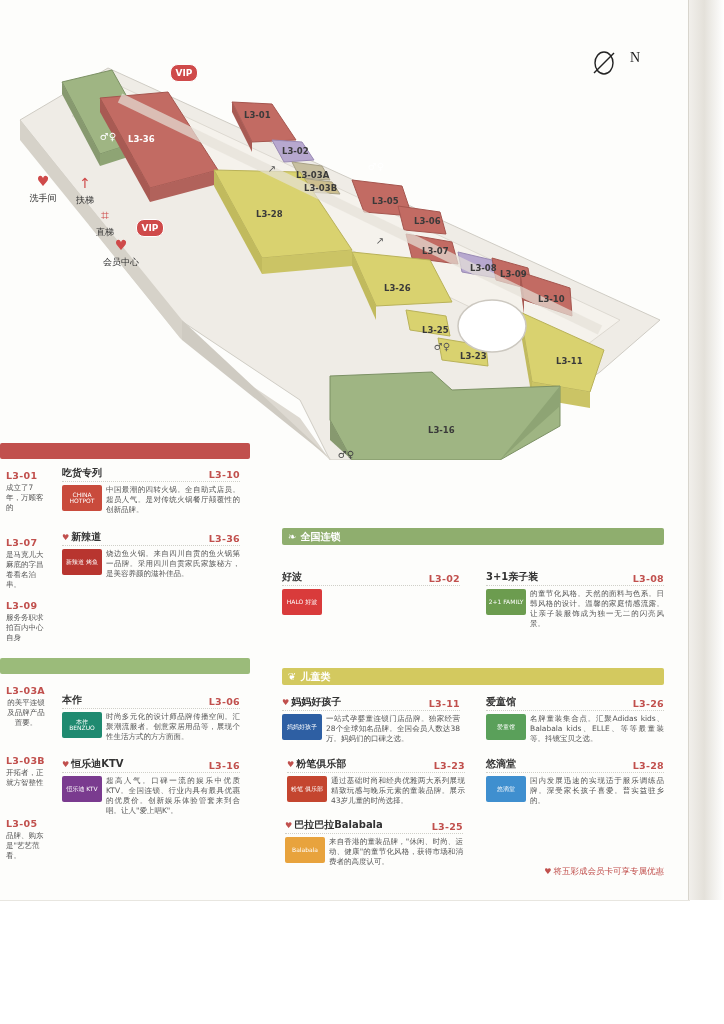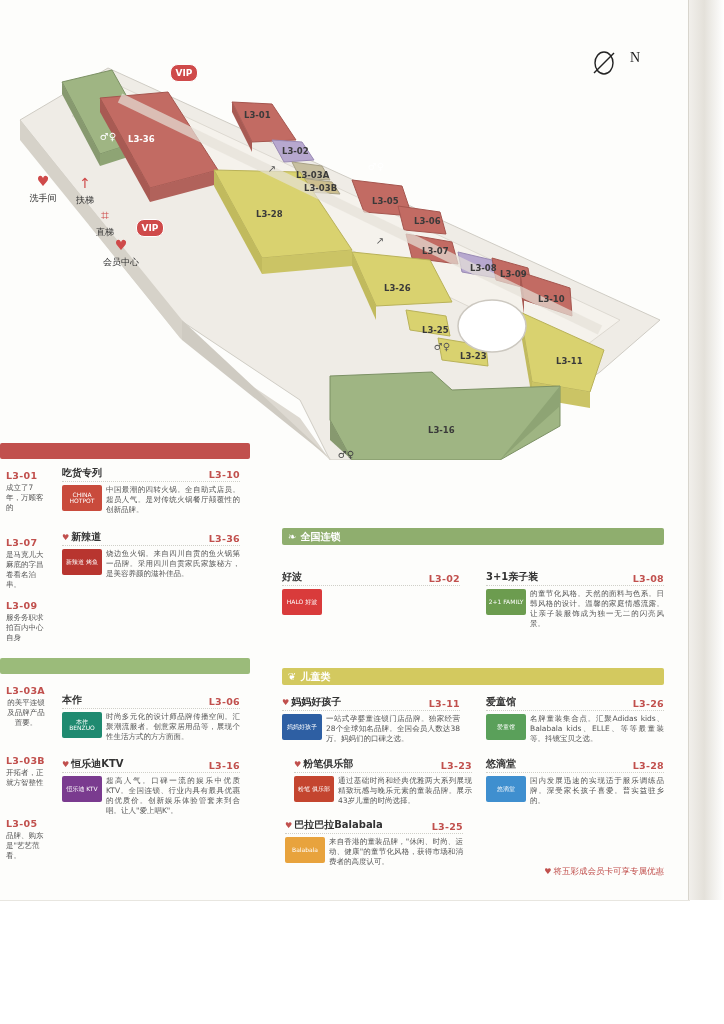--- a/index.html
+++ b/index.html
@@ -460,21 +460,21 @@
     <div class="store-head">
       <span class="store-name">爱童馆</span>
       <span class="store-code">L3-26</span>
     </div>
     <div class="store-body">
       <div class="store-logo" style="background:#5aa05a">爱童馆</div>
       <div class="store-desc">名牌童装集合点。汇聚Adidas kids、Balabala kids、ELLE、等等最童装等。抖镜宝贝之选。</div>
     </div>
   </div>
 
-  <div class="store" style="left:294px;top:757px;width:178px">
+  <div class="store" style="left:287px;top:757px;width:178px">
     <div class="store-head">
       <span class="store-name"><span class="heart">♥</span><span>粉笔俱乐部</span></span>
       <span class="store-code">L3-23</span>
     </div>
     <div class="store-body">
       <div class="store-logo" style="background:#c4452f">粉笔
 俱乐部</div>
       <div class="store-desc">通过基础时尚和经典优雅两大系列展现精致玩感与晚乐元素的童装品牌。展示43岁儿童的时尚选择。</div>
     </div>
   </div>

